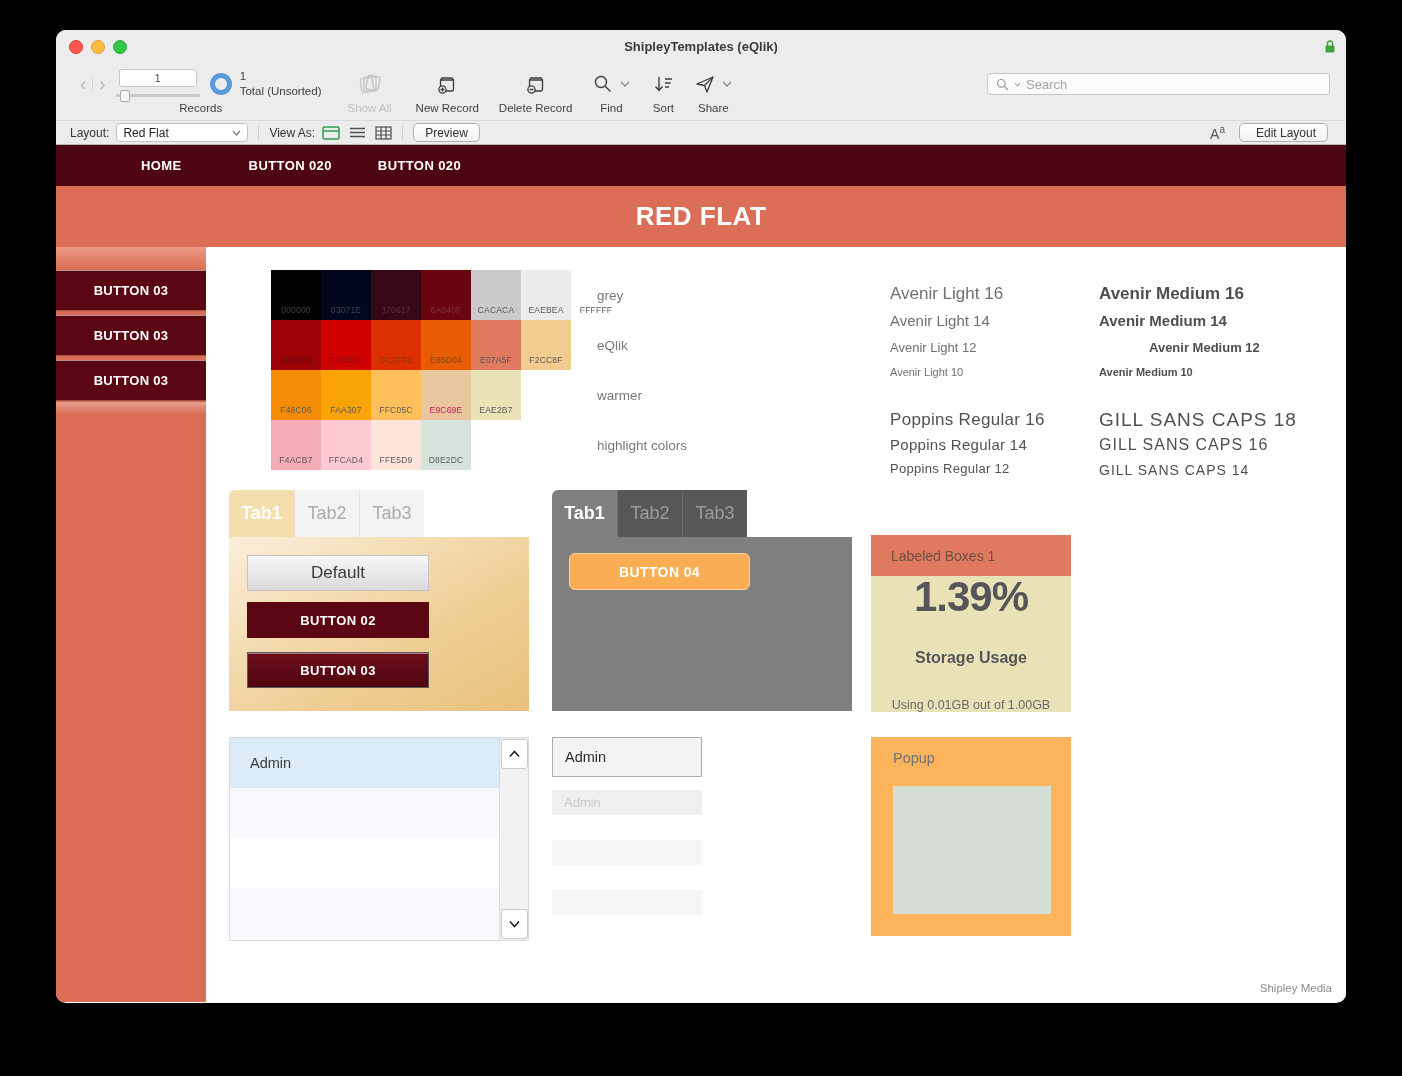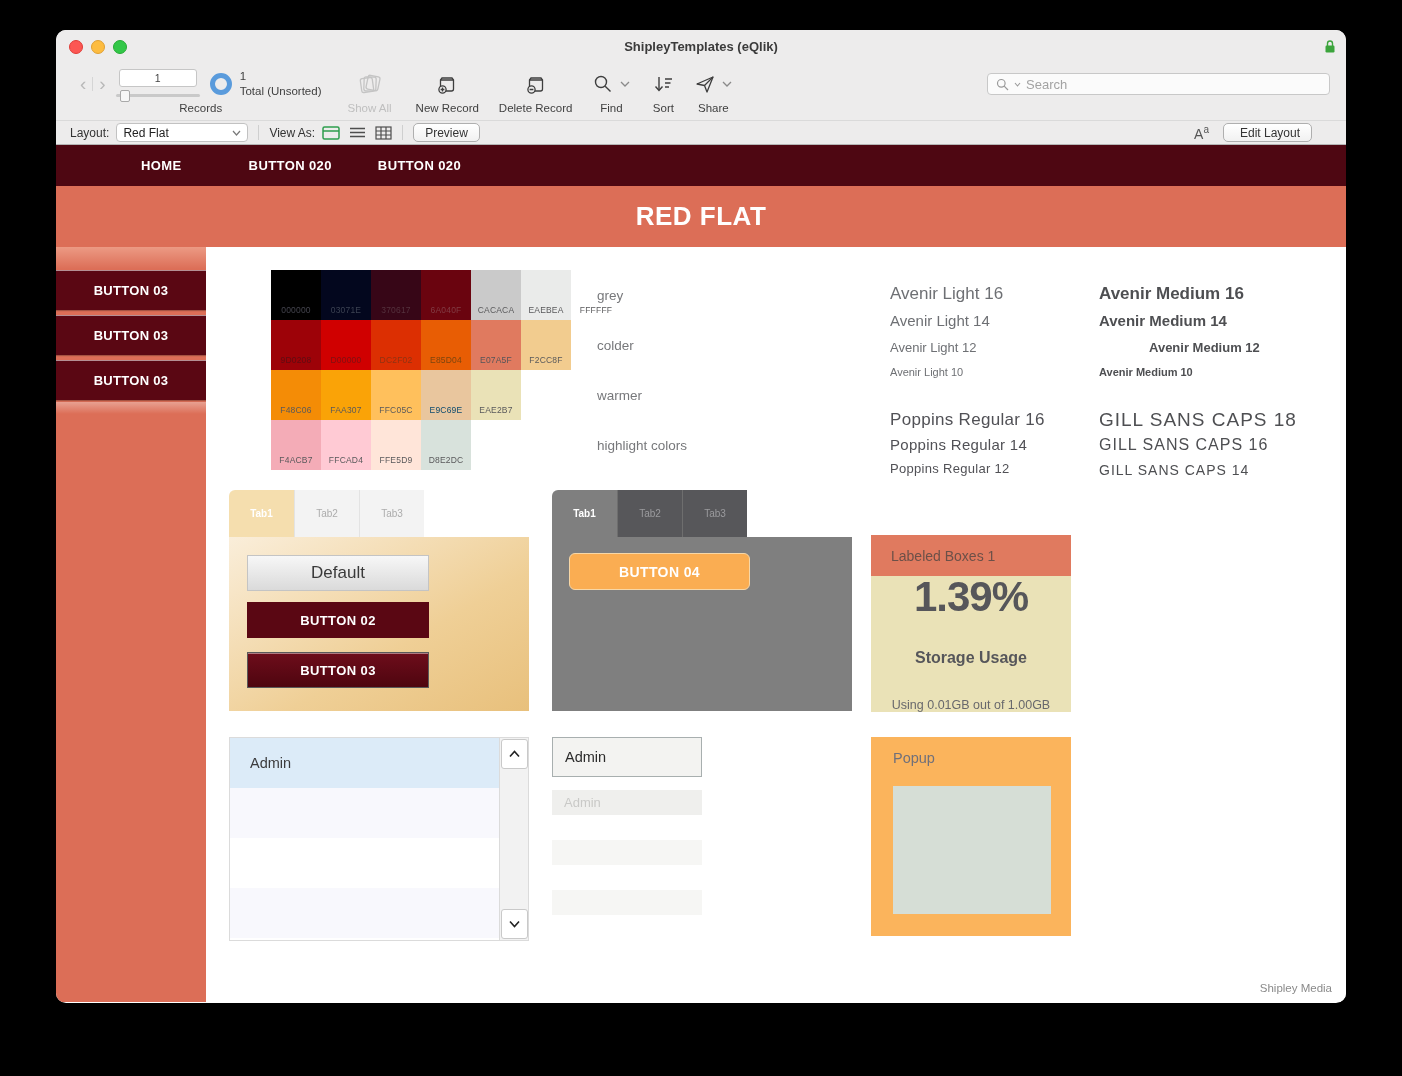--- a/index.html
+++ b/index.html
@@ -89,21 +89,21 @@
   
   .fsample{position:absolute;white-space:nowrap;color:#58585A;}
   .f-light{font-weight:300;color:#6E7074;}
   .f-med{font-weight:bold;color:#4E4F52;}
   .f-pop{color:#515156;letter-spacing:.3px;font-weight:500;}
   .f-gill{color:#4E4F52;letter-spacing:1px;}
 
   
   .tabgroup{position:absolute;width:300px;}
   .tabs{display:flex;height:47px;}
-  .tab{width:65px;display:flex;align-items:center;justify-content:center;font-size:10px;box-sizing:border-box;}
+  .tab{width:65px;display:flex;align-items:center;justify-content:center;font-size:18px;box-sizing:border-box;}
   .tg1 .tab.active{background:var(--active-tab-tan,#F5DEAE);color:#fff;font-weight:600;border-radius:6px 0 0 0;}
   .tg1 .tab.idle{background:#F3F3F3;color:#ACACAC;border-left:1px solid #E3E3E3;}
   .tg2 .tab.active{background:var(--tab-panel-gray,#7F7F7F);color:#fff;font-weight:600;border-radius:6px 0 0 0;}
   .tg2 .tab.idle{background:var(--tab-dark-gray,#57575A);color:#9B9B9E;border-left:1px solid #6E6E6E;}
   .panel{position:relative;height:174px;}
   .panel1{background:linear-gradient(150deg,#FAEEDA 0%,#EFCF96 60%,#E8C07C 100%);}
   .panel2{background:var(--tab-panel-gray,#7F7F7F);}
   .pbtn{position:absolute;left:18px;width:182px;height:36px;display:flex;align-items:center;
         justify-content:center;box-sizing:border-box;}
   .btn-default{top:18px;background:linear-gradient(#F7F7F7,#DADADA);border:1px solid #C4C4C4;
@@ -335,21 +335,21 @@
         </g>
       </svg>
     </div>
     <div class="lb-sep"></div>
     <div class="lb-btn" style="margin-left:0;">
       <span>Preview</span>
     </div>
     <div class="fmt-a">
       <span>A</span><span class="sup">a</span>
     </div>
-    <div class="lb-btn" style="margin-left:0;margin-right:20px;padding-left:16px;">
+    <div class="lb-btn" style="margin-left:0;margin-right:4px;padding-left:16px;">
       <span>Edit Layout</span>
     </div>
   </div>
 
   <div class="navbar">
     <span class="nitem n1">HOME</span>
     <span class="nitem n2">BUTTON 020</span>
     <span class="nitem n3">BUTTON 020</span>
   </div>
 
@@ -414,21 +414,21 @@
       <div class="prow" style="top:123px;">
         <div class="sw" style="background:#F48C06;color:#59595B">
             <span class="hex">F48C06</span>
           </div>
         <div class="sw" style="background:#FAA307;color:#59595B">
             <span class="hex">FAA307</span>
           </div>
         <div class="sw" style="background:#FFC05C;color:#59595B">
             <span class="hex">FFC05C</span>
           </div>
-        <div class="sw" style="background:#E9C69E;color:#0c4a6e">
+        <div class="sw" style="background:#E9C69E;color:#be185d">
             <span class="hex">E9C69E</span>
           </div>
         <div class="sw" style="background:#EAE2B7;color:#59595B">
             <span class="hex">EAE2B7</span>
           </div>
       </div>
       <div class="prow" style="top:173px;">
         <div class="sw" style="background:#F4ACB7;color:#59595B">
             <span class="hex">F4ACB7</span>
           </div>
@@ -437,21 +437,21 @@
           </div>
         <div class="sw" style="background:#FFE5D9;color:#59595B">
             <span class="hex">FFE5D9</span>
           </div>
         <div class="sw" style="background:#D8E2DC;color:#59595B">
             <span class="hex">D8E2DC</span>
           </div>
       </div>
 
       <div class="plabel" style="top:23px;">grey</div>
-      <div class="plabel" style="top:73px;">colder</div>
+      <div class="plabel" style="top:73px;">eQlik</div>
       <div class="plabel" style="top:123px;">warmer</div>
       <div class="plabel" style="top:173px;">highlight colors</div>
 
       <span class="fsample f-light" style="left:684px;top:37px;font-size:17px;">Avenir Light 16</span>
       <span class="fsample f-light" style="left:684px;top:65px;font-size:15px;">Avenir Light 14</span>
       <span class="fsample f-light" style="left:684px;top:93px;font-size:13px;">Avenir Light 12</span>
       <span class="fsample f-light" style="left:684px;top:119px;font-size:11px;">Avenir Light 10</span>
 
       <span class="fsample f-med" style="left:893px;top:37px;font-size:17px;">Avenir Medium 16</span>
       <span class="fsample f-med" style="left:893px;top:65px;font-size:15px;">Avenir Medium 14</span>

